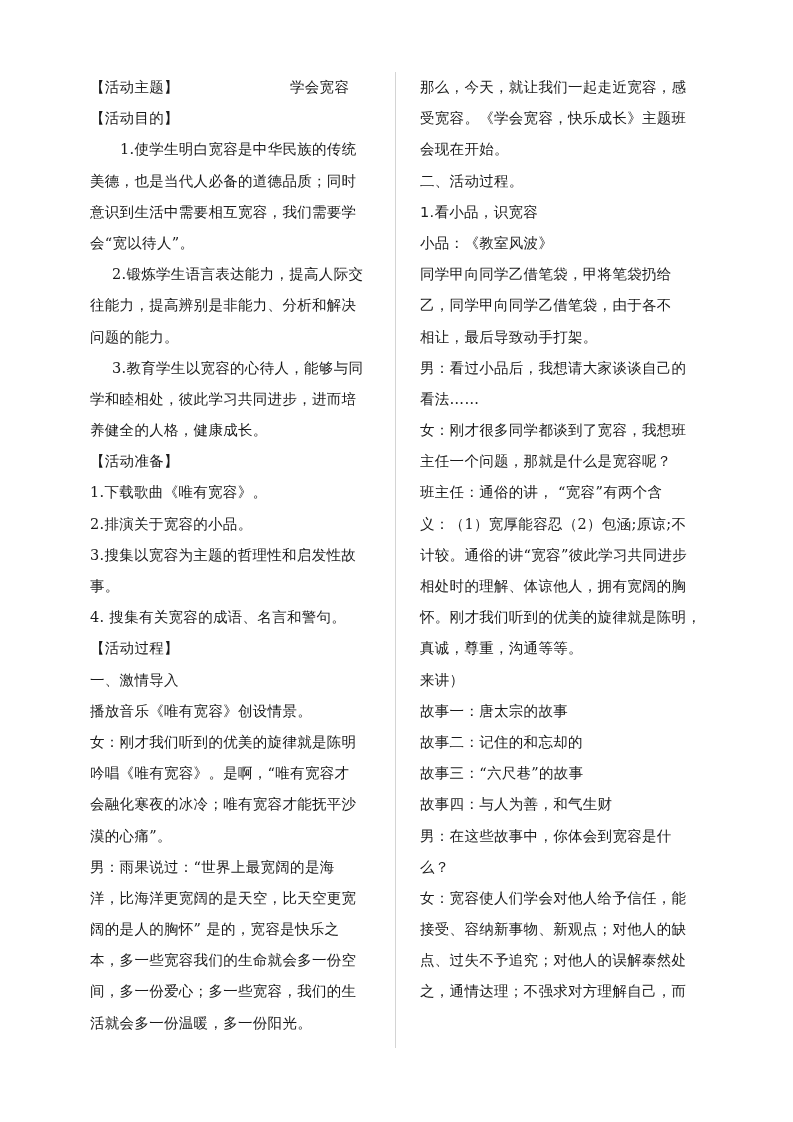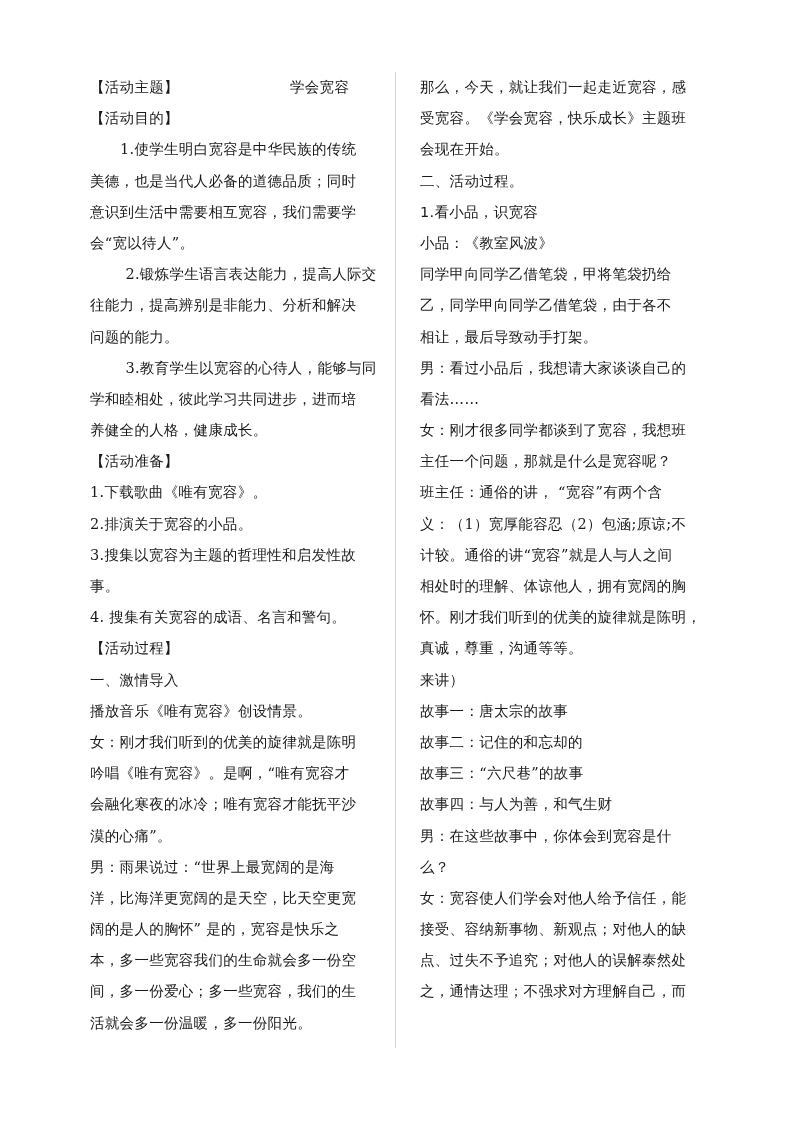--- a/index.html
+++ b/index.html
@@ -5,21 +5,21 @@
     html, body { margin: 0; padding: 0; background: #ffffff; }
     body { width: 793px; height: 1122px; position: relative; overflow: hidden;
            font-family: "DejaVu Serif", "Liberation Serif", serif; color: #1a1a1a; }
     .col { position: absolute; top: 72px; }
     .col-left { left: 90px; width: 300px; }
     .col-right { left: 420px; width: 300px; }
     .divider { position: absolute; left: 395px; top: 72px; width: 1px; height: 976px; background: #d4d4d4; }
     .line { font-size: 14.5px; line-height: 31.2px; height: 31.2px; white-space: nowrap; letter-spacing: 0.3px; }
     .bold { font-weight: normal; font-family: "DejaVu Sans", "Liberation Sans", sans-serif; }
     .indent2 { padding-left: 30px; }
-    .indent1 { padding-left: 22px; text-align: center; }
+    .indent1 { padding-left: 22px; }
     .title-row { position: relative; }
     .title-row .main-title { position: absolute; left: 200px; top: 0; }
   </style>
 </head>
 <body>
 
 <div class="divider"></div>
 
 <div class="col col-left">
   <div class="line title-row">
@@ -67,21 +67,21 @@
   <div class="line">小品：《教室风波》</div>
   <div class="line">同学甲向同学乙借笔袋，甲将笔袋扔给</div>
   <div class="line">乙，同学甲向同学乙借笔袋，由于各不</div>
   <div class="line">相让，最后导致动手打架。</div>
   <div class="line">男：看过小品后，我想请大家谈谈自己的</div>
   <div class="line">看法……</div>
   <div class="line">女：刚才很多同学都谈到了宽容，我想班</div>
   <div class="line">主任一个问题，那就是什么是宽容呢？</div>
   <div class="line">班主任：通俗的讲，  “宽容”有两个含</div>
   <div class="line">义：（1）宽厚能容忍（2）包涵;原谅;不</div>
-  <div class="line">计较。通俗的讲“宽容”就是人与人之间</div>
+  <div class="line">计较。通俗的讲“宽容”彼此学习共同进步</div>
   <div class="line">相处时的理解、体谅他人，拥有宽阔的胸</div>
   <div class="line">怀。刚才我们听到的优美的旋律就是陈明，</div>
   <div class="line">真诚，尊重，沟通等等。</div>
   <div class="line bold">来讲）</div>
   <div class="line">故事一：唐太宗的故事</div>
   <div class="line">故事二：记住的和忘却的</div>
   <div class="line">故事三：“六尺巷”的故事</div>
   <div class="line">故事四：与人为善，和气生财</div>
   <div class="line">男：在这些故事中，你体会到宽容是什</div>
   <div class="line">么？</div>

